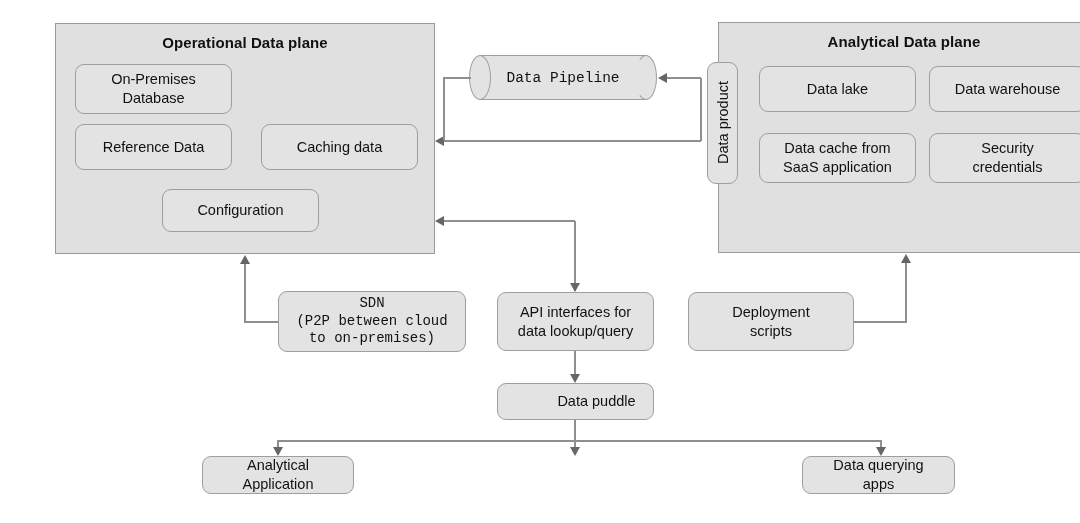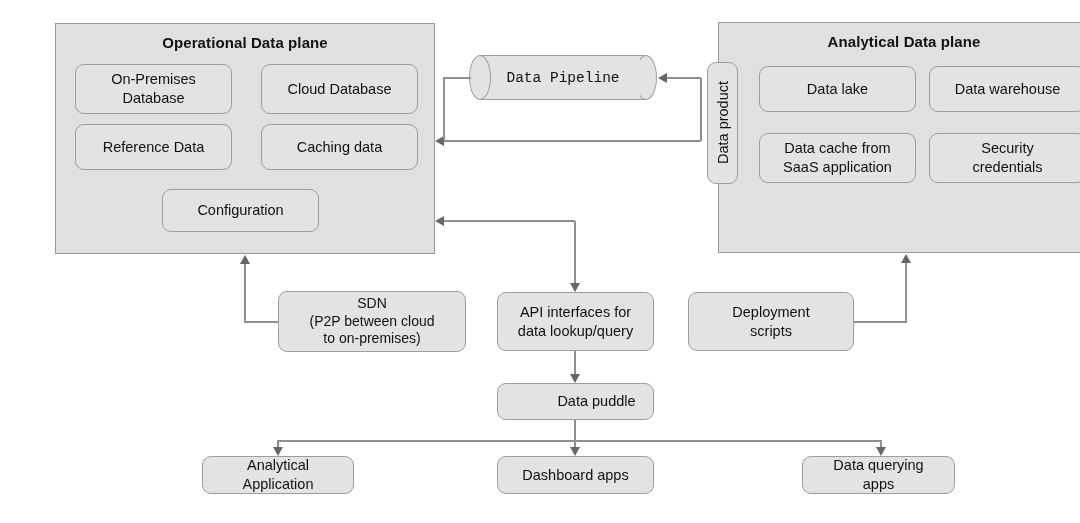--- a/index.html
+++ b/index.html
@@ -142,21 +142,20 @@
 
 <div id="canvas">
 
   <div class="plane" style="left:23px; top:23px; width:380px; height:231px;">
     <div class="plane-title">Operational Data plane</div>
   </div>
 
   <div class="node" style="left:43px; top:64px; width:157px; height:50px;">On-Premises
 Database</div>
 
-  <div class="node" style="left:229px; top:64px; width:157px; height:50px;">Cloud Database</div>
 
   <div class="node" style="left:43px; top:124px; width:157px; height:46px;">Reference Data</div>
 
   <div class="node" style="left:229px; top:124px; width:157px; height:46px;">Caching data</div>
 
   <div class="node" style="left:130px; top:189px; width:157px; height:43px;">Configuration</div>
 
   <div class="plane" style="left:686px; top:22px; width:372px; height:231px;">
     <div class="plane-title">Analytical Data plane</div>
   </div>
@@ -198,21 +197,21 @@
   <div class="arrow down" style="left:537.5px; top:283px;"></div>
 
   <div class="conn h" style="left:212px; top:321px; width:34px;"></div>
   <div class="conn v" style="left:212px; top:264px; height:58px;"></div>
   <div class="arrow up" style="left:207.5px; top:255px;"></div>
 
   <div class="conn h" style="left:822px; top:321px; width:53px;"></div>
   <div class="conn v" style="left:873px; top:263px; height:59px;"></div>
   <div class="arrow up" style="left:868.5px; top:254px;"></div>
 
-  <div class="node small-text" style="left:246px; top:291px; width:188px; height:61px;">SDN
+  <div class="node small-text" style="left:246px; top:291px; width:188px; height:61px;font-family:Liberation Mono, monospace;">SDN
 (P2P between cloud
 to on-premises)</div>
 
   <div class="node" style="left:465px; top:292px; width:157px; height:59px;">API interfaces for
 data lookup/query</div>
 
   <div class="node" style="left:656px; top:292px; width:166px; height:59px;">Deployment
 scripts</div>
 
   <div class="conn v" style="left:542px; top:351px; height:24px;"></div>
@@ -228,18 +227,17 @@
 
   <div class="conn v" style="left:542px; top:440px; height:8px;"></div>
   <div class="arrow down" style="left:537.5px; top:447px;"></div>
 
   <div class="conn v" style="left:848px; top:440px; height:8px;"></div>
   <div class="arrow down" style="left:843.5px; top:447px;"></div>
 
   <div class="node" style="left:170px; top:456px; width:152px; height:38px;">Analytical
 Application</div>
 
-  <div class="node" style="left:465px; top:456px; width:157px; height:38px;">Dashboard apps</div>
 
   <div class="node" style="left:770px; top:456px; width:153px; height:38px;">Data querying
 apps</div>
 
 </div>
 
 </body></html>

